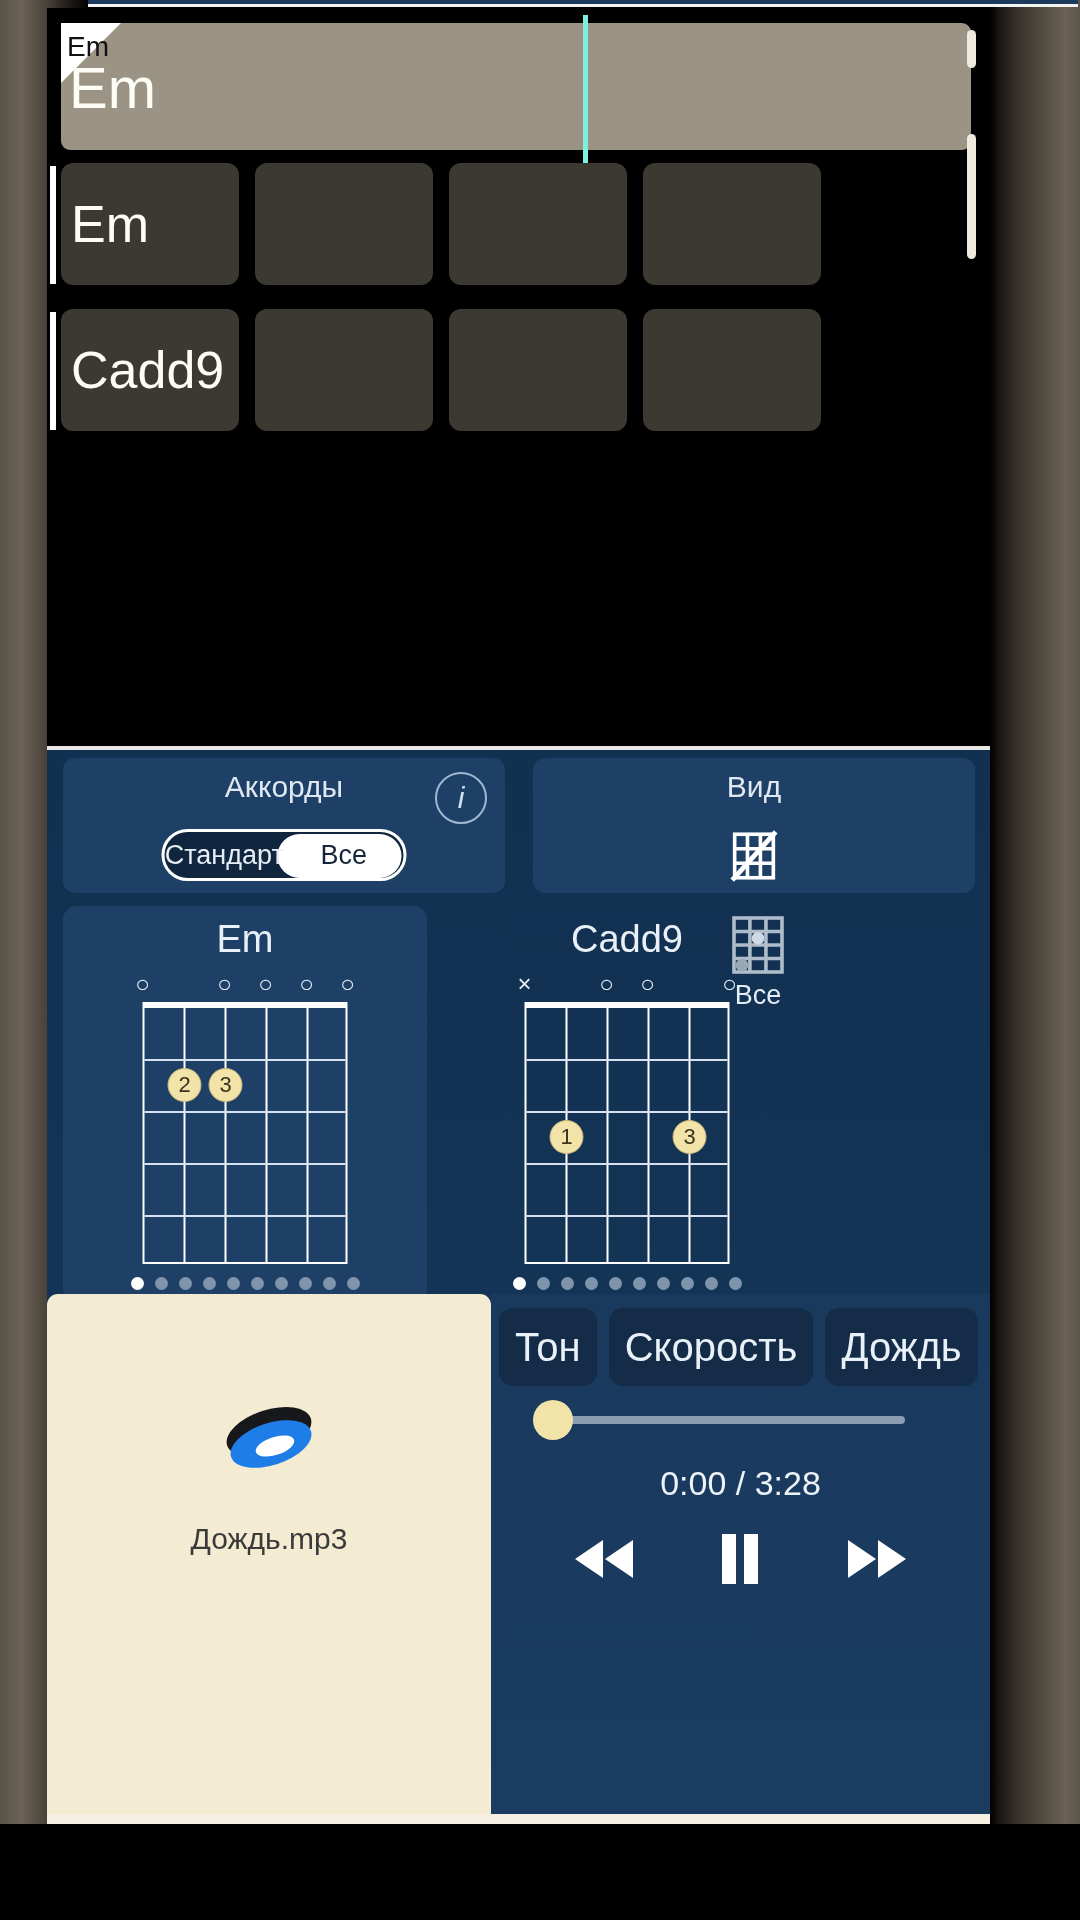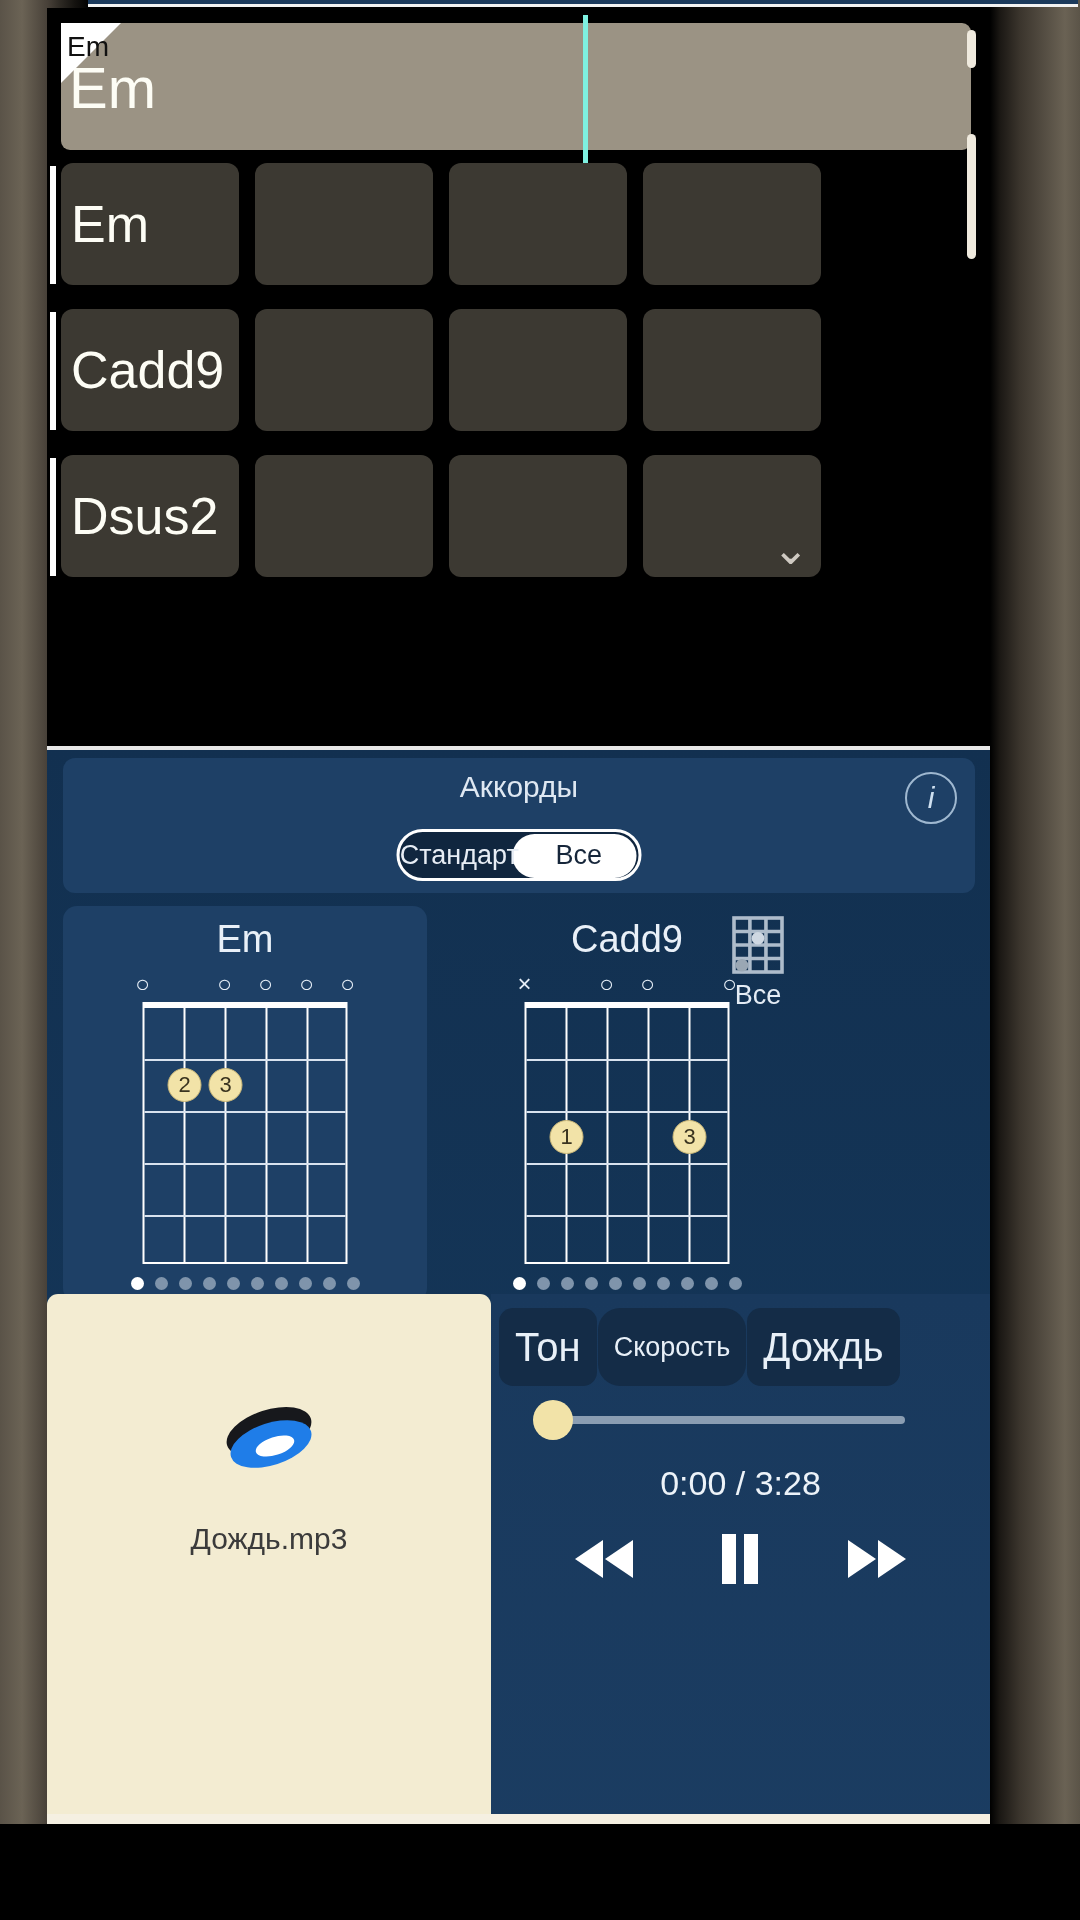--- a/index.html
+++ b/index.html
@@ -263,30 +263,30 @@
     text-align: center; font-size: 30px; color: #3b3b3b;
   }
   .controls-pane {
     flex: 1;
     position: relative;
     background: linear-gradient(180deg,#19395d 0%,#1b3d62 100%);
   }
   .ctrl-buttons {
     position: absolute; left: 8px; top: 12px;
     width: 482px; height: 82px;
-    display: flex; gap: 1px; align-items: center;
+    display: flex; gap: 12px; align-items: center;
   }
   .ctrl-btn {
     background: #142c47; border-radius: 14px;
     height: 78px; display: flex; align-items: center; justify-content: center;
     color: #e8f0f8;
     padding: 0 16px;
   }
   .ctrl-btn.big { font-size: 40px; }
-  .ctrl-btn.small { font-size: 27px; border-radius: 22px; }
+  .ctrl-btn.small { font-size: 40px; }
   .slider {
     position: absolute; left: 58px; top: 122px;
     width: 356px; height: 8px;
     background: #8a9db2; border-radius: 4px;
   }
   .slider-knob {
     position: absolute; left: -16px; top: -16px;
     width: 40px; height: 40px; border-radius: 50%;
     background: #f2e3a8;
   }
@@ -338,31 +338,20 @@
         <div class="row-marker"></div>
         <div class="cell">
           <span class="cell-label">Cadd9</span>
         </div>
         <div class="cell"></div>
         <div class="cell"></div>
         <div class="cell"></div>
       </div>
 
 
-      <div class="chord-row">
-        <div class="row-marker"></div>
-        <div class="cell">
-          <span class="cell-label">Dsus2</span>
-        </div>
-        <div class="cell"></div>
-        <div class="cell"></div>
-        <div class="cell">
-          <span class="chevron-down">⌄</span>
-        </div>
-      </div>
 
     </div>
 
     <div class="scroll-track">
       <div class="scroll-thumb-a"></div>
       <div class="scroll-thumb-b"></div>
     </div>
   </div>
 
   <div class="blue-section">
@@ -373,20 +362,33 @@
       <div class="opt-card">
         <div class="opt-title">Аккорды</div>
         <div class="info-badge">i</div>
         <div class="segmented">
           <div class="seg-pill"></div>
           <div class="seg-opt">Стандарт</div>
           <div class="seg-opt active">Все</div>
         </div>
       </div>
 
+      <div class="opt-card">
+        <div class="opt-title">Вид</div>
+        <svg class="view-icon" viewBox="0 0 48 48">
+          <g fill="none" stroke="#ffffff" stroke-width="3">
+            <rect x="8" y="6" width="32" height="36"></rect>
+            <line x1="8" y1="18" x2="40" y2="18"></line>
+            <line x1="8" y1="30" x2="40" y2="30"></line>
+            <line x1="18.6" y1="6" x2="18.6" y2="42"></line>
+            <line x1="29.3" y1="6" x2="29.3" y2="42"></line>
+          </g>
+          <line x1="6" y1="44" x2="42" y2="4" stroke="#ffffff" stroke-width="4"></line>
+        </svg>
+      </div>
     </div>
 
     <div class="diagram-area">
 
       <div class="diagram-card">
         <div class="diagram-title">Em</div>
         <div class="fretboard-wrap">
           <div class="open-marks">
             <span style="left:0px">○</span>
             <span style="left:82px">○</span>

